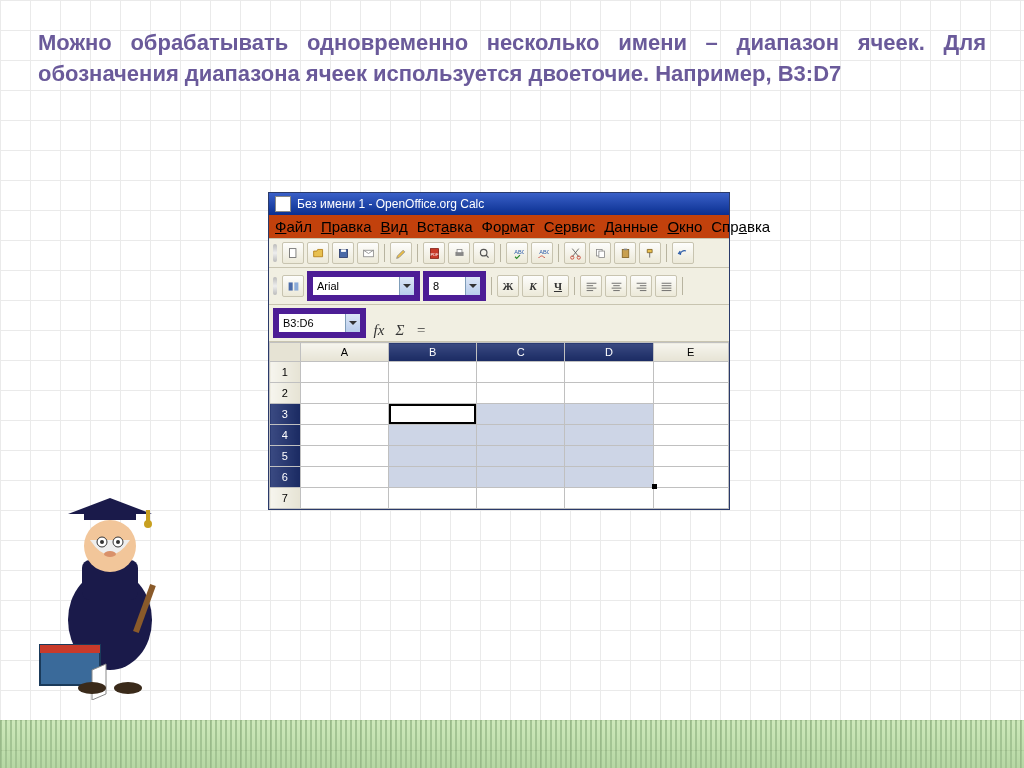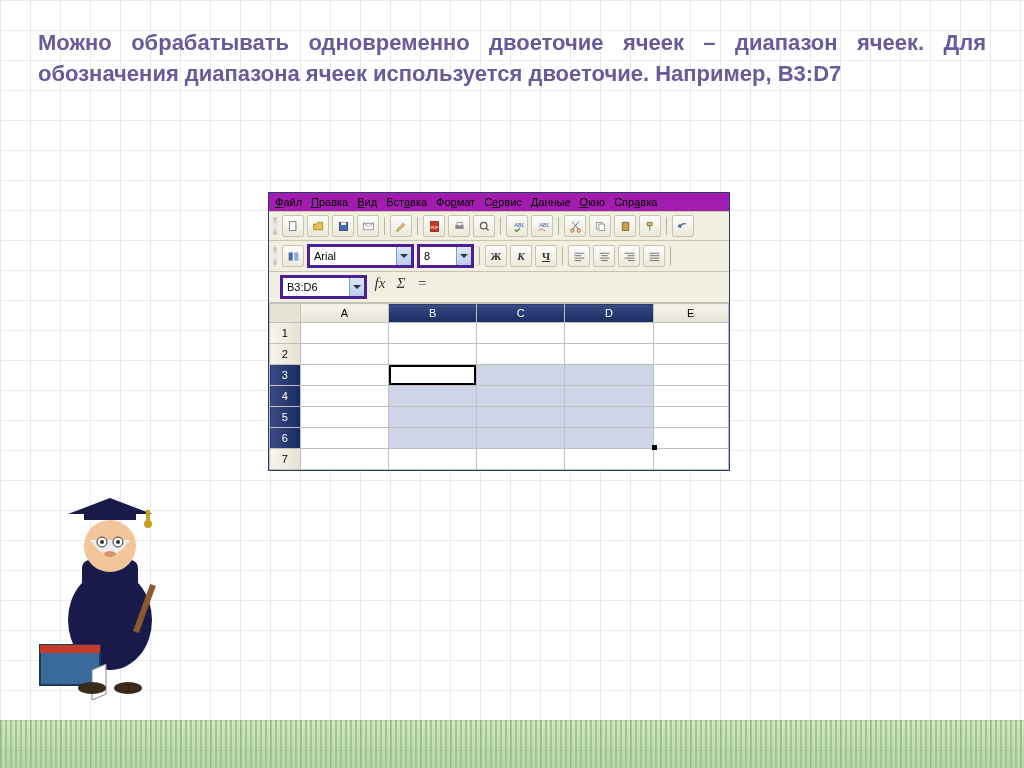--- a/index.html
+++ b/index.html
@@ -3,36 +3,36 @@
 <meta charset="utf-8">
 <style>
 body{margin:0;padding:0;width:1024px;height:768px;font-family:Verdana,Arial,sans-serif;background:#fff;overflow:hidden}
 .grid-bg{position:absolute;inset:0;background-image:linear-gradient(#ccc 1px,transparent 1px),linear-gradient(90deg,#ccc 1px,transparent 1px);background-size:30px 30px;opacity:.4}
 .content{position:absolute;inset:0;padding:28px 38px 0}
 .para{font-size:22px;font-weight:700;color:#6a5a9a;text-align:justify;text-align-last:left;line-height:1.4;margin:0 0 18px}
 .shot-wrap{position:absolute;left:268px;top:192px;width:462px}
 .appwin{border:1px solid #2a3a6a;background:#ece9d8;font-size:11px}
 .titlebar{background:linear-gradient(#3a60c8,#0a2f90);color:#fff;padding:3px 6px;display:flex;align-items:center;gap:6px;font-family:Tahoma,Arial;font-size:12px}
 .titlebar .doc-icon{width:14px;height:14px;background:#fff;border:1px solid #888;display:inline-block}
-.menubar{background:#a21caf;padding:3px 6px;display:flex;gap:9px;font-family:Tahoma,Arial;font-size:11px;color:#000;border-bottom:1px solid #c8c4b0}
+.menubar{background:#c2410c;padding:3px 6px;display:flex;gap:9px;font-family:Tahoma,Arial;font-size:15px;color:#000;border-bottom:1px solid #c8c4b0}
 .menubar .mi{cursor:default}
 .menubar .mi u{text-decoration:underline}
 .toolbar{background:#f1efe2;padding:3px 4px;display:flex;align-items:center;gap:3px;border-bottom:1px solid #c8c4b0;flex-wrap:nowrap}
 .toolbar .grip{width:4px;height:18px;background:linear-gradient(#bbb,#eee,#bbb);border-radius:2px;margin-right:2px}
 .tbtn{width:20px;height:20px;border:1px solid #c8c4b0;background:linear-gradient(#fdfdfc,#ece9d8);border-radius:2px;display:flex;align-items:center;justify-content:center;font-size:11px;color:#333}
 .tbtn svg{width:13px;height:13px}
 .sep{width:1px;height:18px;background:#b8b4a0;margin:0 2px}
-.dd{display:flex;align-items:center;border:3px solid #4c1d95;background:#fff;height:18px}
+.dd{display:flex;align-items:center;border:6px solid #4c1d95;background:#fff;height:18px}
 .dd .txt{padding:0 4px;font-size:11px}
 .dd .arr{width:14px;height:18px;background:linear-gradient(#dce6f6,#b8cdec);border-left:1px solid #7f9db9;display:flex;align-items:center;justify-content:center}
 .dd .arr::after{content:"";border:4px solid transparent;border-top-color:#333;margin-top:3px}
 .font-dd .txt{width:78px}
 .size-dd .txt{width:28px}
 .name-dd .txt{width:58px}
-.fxbar{background:#f1efe2;padding:3px 11px;display:flex;align-items:flex-start;gap:5px;border-bottom:1px solid #c8c4b0}
+.fxbar{background:#f1efe2;padding:3px 4px;display:flex;align-items:flex-end;gap:5px;border-bottom:1px solid #c8c4b0}
 .fxbtn{width:16px;height:16px;display:flex;align-items:center;justify-content:center;font-style:italic;font-size:15px;color:#333;font-family:serif}
 .sheet{background:#fff;position:relative}
 .sheet table{border-collapse:collapse;width:100%}
 .sheet th,.sheet td{border:1px solid #c0c0c0;font-size:11px;font-family:Arial;text-align:center;padding:0}
 .sheet th{background:linear-gradient(#f6f5ee,#e6e3d4);height:18px;font-weight:400}
 .sheet .corner{width:28px;background:#e6e3d4}
 .sheet td{height:20px}
 .sheet .rh{background:linear-gradient(90deg,#f6f5ee,#e6e3d4);width:28px}
 .sheet .sel-col{background:linear-gradient(#3a4a82,#1a2a62);color:#fff}
 .sheet .sel-rh{background:linear-gradient(90deg,#3a4a82,#1a2a62);color:#fff}
@@ -42,25 +42,29 @@
 .mascot{position:absolute;left:20px;top:490px;width:170px;height:210px}
 .grass{position:absolute;left:0;bottom:0;width:1024px;height:48px;overflow:hidden}
 .grass::before{content:"";position:absolute;inset:0;background:repeating-linear-gradient(90deg,#4a8a2a 0 2px,transparent 2px 5px),linear-gradient(#9fd67a,#6fb04a);opacity:.5}
 .btn-txt{font-weight:700;font-family:"Times New Roman",serif}
 </style>
 </head>
 <body>
 
 <div class="grid-bg"></div>
 <div class="content">
-  <p class="para">Можно обрабатывать одновременно двоеточие ячеек – диапазон ячеек. Для обозначения диапазона ячеек используется двоеточие. Например, B3:D7</p>
+  <p class="para">Можно обрабатывать одновременно несколько имени – диапазон ячеек. Для обозначения диапазона ячеек используется двоеточие. Например, B3:D7</p>
 </div>
 
 <div class="shot-wrap">
   <div class="appwin">
+    <div class="titlebar">
+      <span class="doc-icon"></span>
+      <span>Без имени 1 - OpenOffice.org Calc</span>
+    </div>
     <div class="menubar">
       <span class="mi"><u>Ф</u><span></span><span>айл</span></span>
       <span class="mi"><u>П</u>равка</span>
       <span class="mi"><u>В</u>ид</span>
       <span class="mi">Вст<u>а</u>вка</span>
       <span class="mi">Фо<u>р</u>мат</span>
       <span class="mi">С<u>е</u>рвис</span>
       <span class="mi"><u>Д</u>анные</span>
       <span class="mi"><u>О</u>кно</span>
       <span class="mi">Спр<u>а</u>вка</span>

